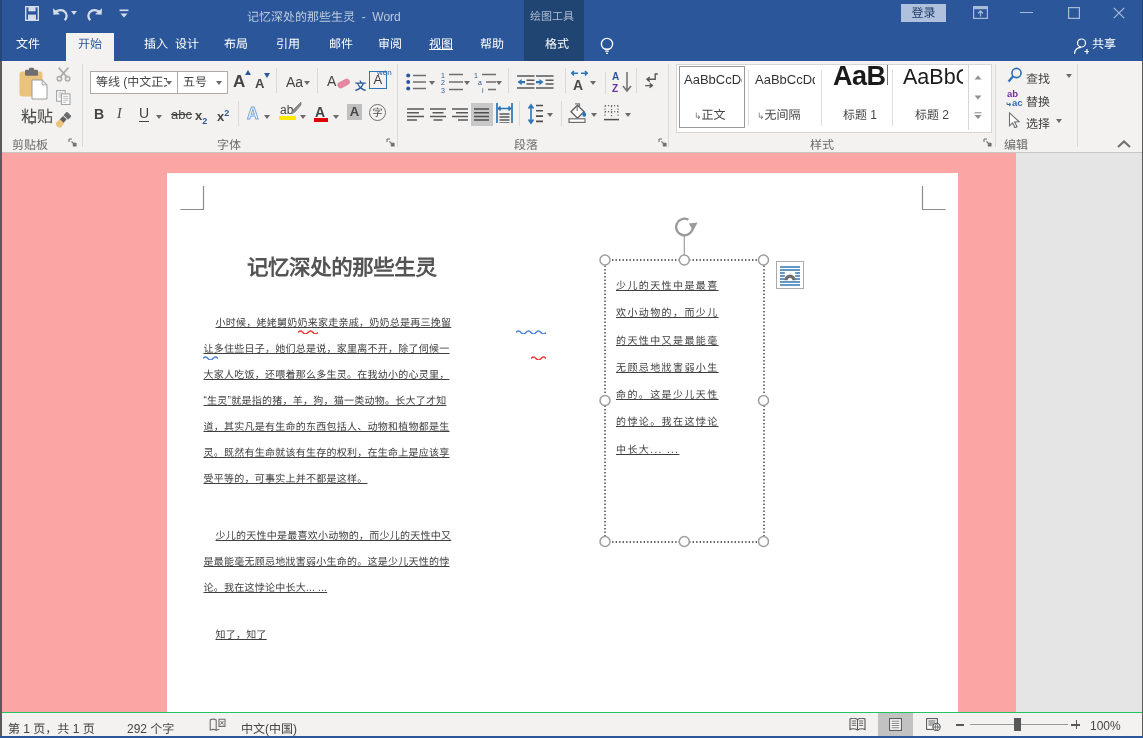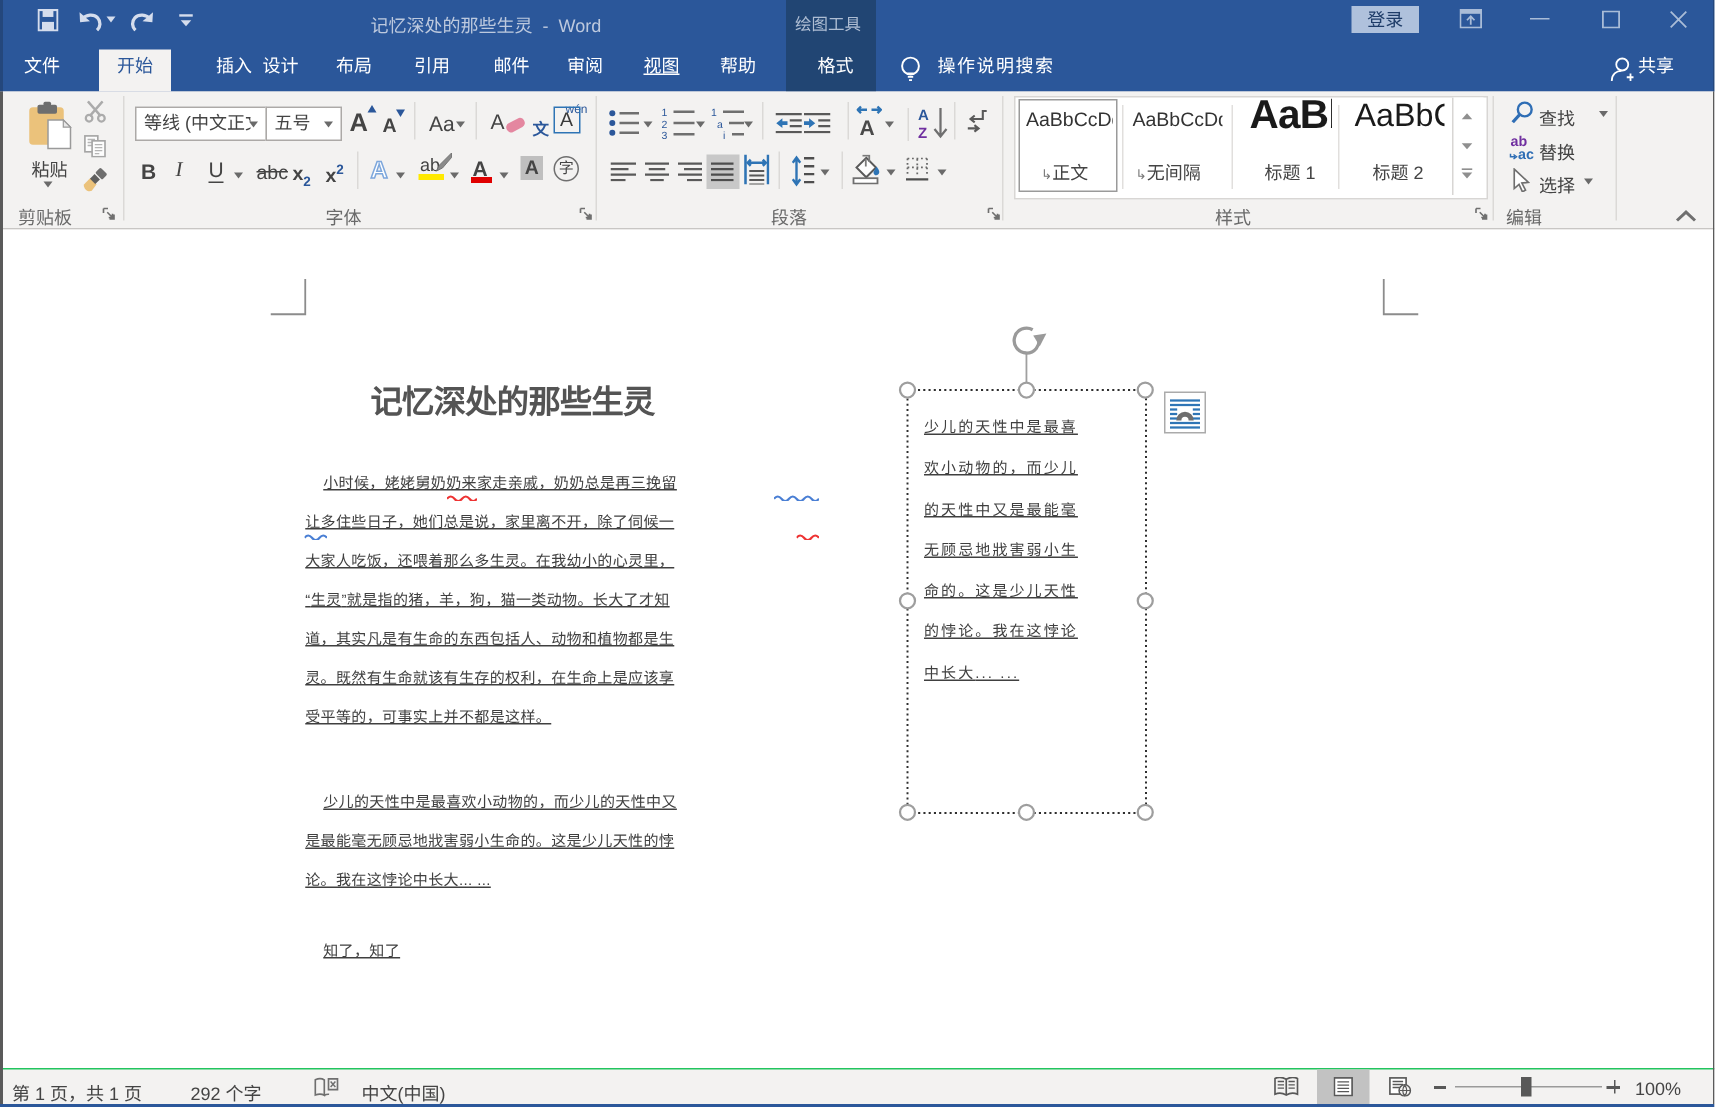--- a/index.html
+++ b/index.html
@@ -12,21 +12,21 @@
 .ttxt{color:#bac7dd;font-size:12px;}
 .tab{position:absolute;top:28px;height:33px;line-height:33px;color:#fff;font-size:12px;text-align:center;}
 #tabsel{position:absolute;left:66px;width:48px;height:28px;background:#f3f2f1;}
 
 #ribbon{position:absolute;left:0;top:61px;width:1143px;height:91px;background:#f3f2f1;border-bottom:1px solid #c8c6c4;}
 .gsep{position:absolute;top:3px;height:83px;width:1px;background:#dbd9d7;}
 .glabel{position:absolute;top:135px;font-size:12px;color:#6a6a6a;white-space:nowrap;}
 .combo{position:absolute;background:#fff;border:1px solid #aca9a7;font-size:12px;color:#444;}
 .dd{display:block;width:0;height:0;border-left:3px solid transparent;border-right:3px solid transparent;border-top:4px solid #6a6a6a;}
 
-#doc{position:absolute;left:0;top:153px;width:1143px;height:559px;background:#ffffff;}
+#doc{position:absolute;left:0;top:153px;width:1016px;height:559px;background:#fca5a5;}
 #page{position:absolute;left:167px;top:20px;width:791px;height:539px;background:#fff;}
 .bodytext{position:absolute;font-size:10px;letter-spacing:0.25px;line-height:26px;color:#404040;white-space:nowrap;font-weight:300;text-decoration:underline;}
 
 #status{position:absolute;left:0;top:712px;width:1143px;height:24px;background:#f3f2f1;border-top:1px solid #22c55e;font-size:12px;color:#444;}
 #statusbottom{position:absolute;left:0;top:736px;width:1143px;height:2px;background:#2b579a;}
 </style></head>
 <body>
 <div id="win">
 
 <div id="titlebar"></div>
@@ -77,21 +77,20 @@
 <div class="tab" style="left:75px;width:30px;color:#2b579a;">开始</div>
 <div class="tab" style="left:122px;width:30px;margin-left:19px;">插入</div>
 <div class="tab" style="left:172px;width:30px;">设计</div>
 <div class="tab" style="left:221px;width:30px;">布局</div>
 <div class="tab" style="left:273px;width:30px;">引用</div>
 <div class="tab" style="left:326px;width:30px;">邮件</div>
 <div class="tab" style="left:375px;width:30px;">审阅</div>
 <div class="tab" style="left:426px;width:30px;text-decoration:underline;">视图</div>
 <div class="tab" style="left:477px;width:30px;">帮助</div>
 <div class="tab" style="left:542px;width:30px;">格式</div>
-<div class="tab" style="left:625px;width:120px;text-align:left;letter-spacing:1px;">操作说明搜索</div>
 <svg class="abs" style="left:599px;top:37px;" width="16" height="19" viewBox="0 0 16 19">
  <circle cx="8" cy="7" r="5.6" fill="none" stroke="#fff" stroke-width="1.3"></circle>
  <path d="M5.8 12 L10.2 12 M6.2 14.2 L9.8 14.2 M7 16.4 L9 16.4" stroke="#fff" stroke-width="1.2" fill="none"></path>
 </svg>
 <div class="tab" style="left:1092px;width:50px;text-align:left;">共享</div>
 <svg class="abs" style="left:1073px;top:38px;" width="16" height="17" viewBox="0 0 16 17">
  <circle cx="8.5" cy="5" r="4" fill="none" stroke="#fff" stroke-width="1.2"></circle>
  <path d="M1.5 16 C1.5 11.5 4.5 9.3 8 9.3" fill="none" stroke="#fff" stroke-width="1.2"></path>
  <path d="M11.5 13.5 h5 M14 11 v5" stroke="#fff" stroke-width="1.2"></path>
 </svg>
@@ -103,21 +102,21 @@
 <div class="gsep" style="left:995px;top:64px;"></div>
 <div class="gsep" style="left:1077px;top:64px;"></div>
 
 <svg class="abs" style="left:18px;top:67px;" width="30" height="33" viewBox="0 0 30 33">
  <rect x="1.5" y="4.5" width="23" height="25" rx="2.5" fill="#ebc27b"></rect>
  <rect x="11" y="0.8" width="5" height="4.5" rx="1" fill="#6e6e6e"></rect>
  <rect x="7" y="2.8" width="13" height="6" rx="1.2" fill="#6e6e6e"></rect>
  <path d="M14 13 H24.2 L29 17.8 V32 H14 Z" fill="#fff" stroke="#9a9a9a" stroke-width="1"></path>
  <path d="M24.2 13 V17.8 H29 Z" fill="#e8e8e8" stroke="#9a9a9a" stroke-width="0.8"></path>
 </svg>
-<div class="abs" style="left:21px;top:103px;font-size:12px;color:#444;text-align:right;">粘贴</div>
+<div class="abs" style="left:21px;top:103px;font-size:16px;color:#444;text-align:right;">粘贴</div>
 <div class="abs" style="left:29px;top:121px;">
       <span class="dd"></span>
     </div>
 <svg class="abs" style="left:56px;top:67px;" width="15" height="15" viewBox="0 0 15 15">
  <path d="M2.6 0.6 L11.2 10.4 M12.4 0.6 L3.8 10.4" stroke="#ababab" stroke-width="1.6" fill="none"></path>
  <circle cx="3.4" cy="11.8" r="2.2" fill="none" stroke="#ababab" stroke-width="1.5"></circle>
  <circle cx="11.6" cy="11.8" r="2.2" fill="none" stroke="#ababab" stroke-width="1.5"></circle>
 </svg>
 <svg class="abs" style="left:56px;top:90px;" width="15" height="15" viewBox="0 0 15 15">
  <rect x="0.6" y="0.6" width="8.6" height="10.6" fill="#fdfdfd" stroke="#a5a5a5" stroke-width="1.1"></rect>

